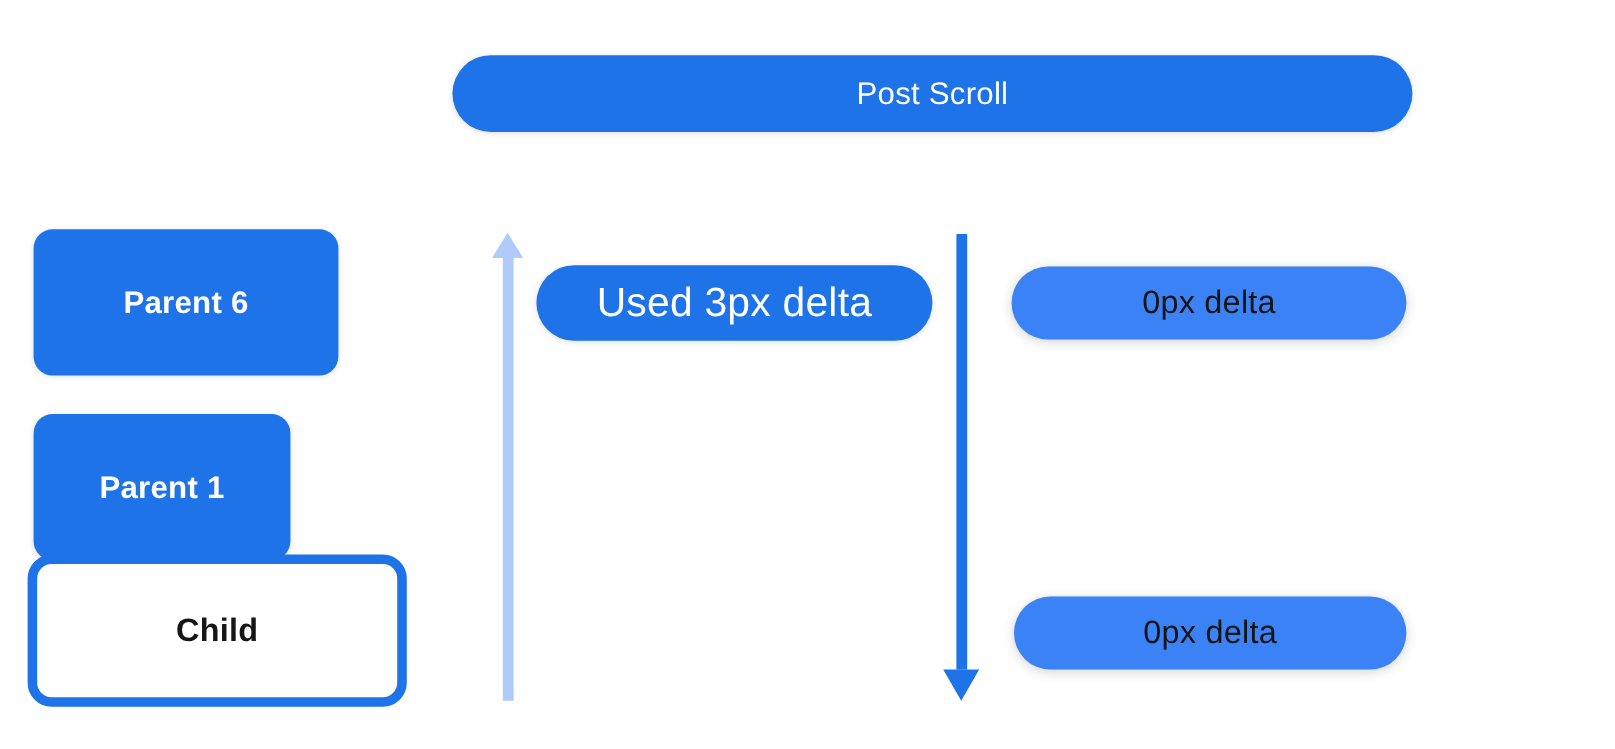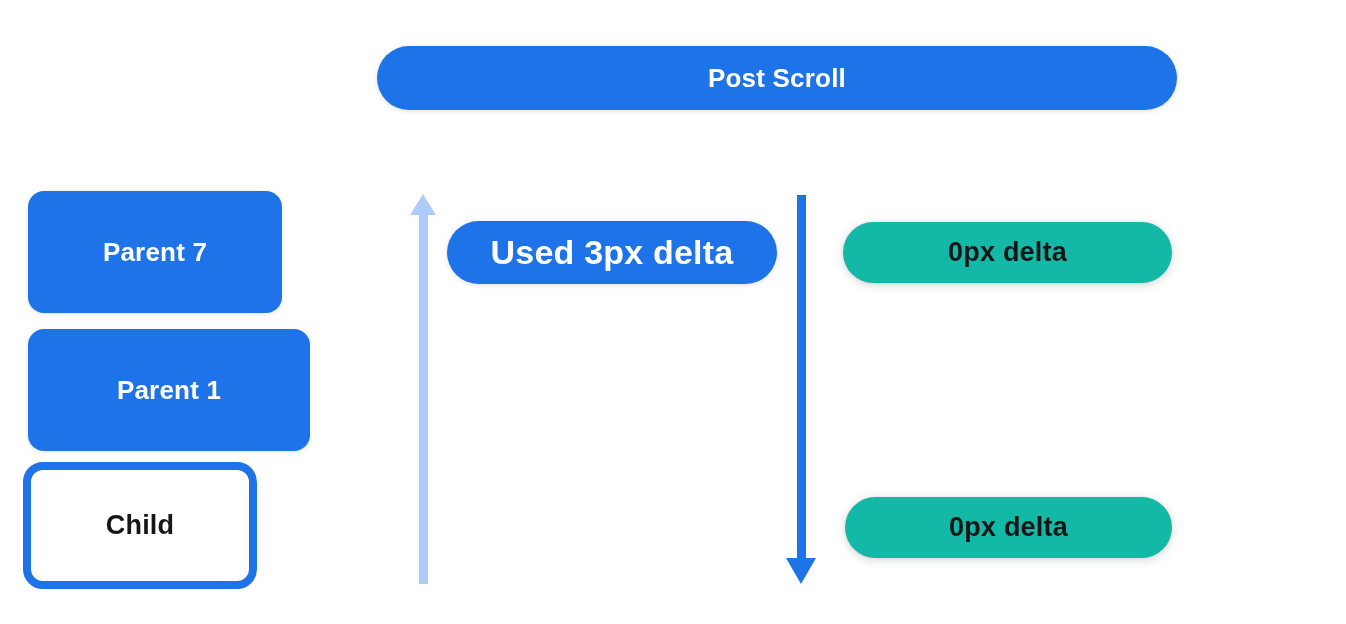--- a/index.html
+++ b/index.html
@@ -22,27 +22,27 @@
     align-items: center;
     justify-content: center;
     border-radius: 999px;
     box-sizing: border-box;
     letter-spacing: 0.2px;
     white-space: nowrap;
   }
   .pill.blue {
     background: #1e73e8;
     color: #ffffff;
-    font-weight: bold;
+    font-weight: normal;
     box-shadow: 0 1px 5px rgba(60,64,67,0.18);
   }
   .pill.white {
-    background: #14b8a6;
+    background: #3b82f6;
     color: #151515;
-    font-weight: bold;
+    font-weight: normal;
     box-shadow: 0 2px 10px rgba(60,64,67,0.22), 0 0 2px rgba(60,64,67,0.10);
   }
   .pill-title      { left: 377px; top:  46px; width: 800px; height: 64px; font-size: 26px; }
   .pill-used-delta { left: 447px; top: 221px; width: 330px; height: 63px; font-size: 34px; }
   .pill-no-delta   { left: 448px; top: 359px; width: 323px; height: 63px; font-size: 26px; }
   .pill-zero-top   { left: 843px; top: 222px; width: 329px; height: 61px; font-size: 27px; }
   .pill-zero-bot   { left: 845px; top: 497px; width: 327px; height: 61px; font-size: 27px; }
 
   
   .box {
@@ -63,22 +63,22 @@
   }
   .box.outlined {
     background: #ffffff;
     color: #161616;
     font-weight: bold;
     font-size: 27px;
     border: 8px solid #1e73e8;
     border-radius: 20px;
   }
   .box-parent2 { left: 28px; top: 191px; width: 254px; height: 122px; }
-  .box-parent1 { left: 28px; top: 329px; width: 282px; height: 122px; }
-  .box-child   { left: 23px; top: 462px; width: 234px; height: 127px; }
+  .box-parent1 { left: 28px; top: 345px; width: 214px; height: 122px; }
+  .box-child   { left: 23px; top: 462px; width: 316px; height: 127px; }
 
   
   .arrow {
     position: absolute;
     display: flex;
     flex-direction: column;
     align-items: center;
   }
   .arrow-up   { left: 410px; top: 194px; width: 26px; height: 390px; }
   .arrow-down { left: 786px; top: 195px; width: 30px; height: 389px; }
@@ -101,21 +101,21 @@
 </head>
 <body>
 
 <div class="canvas">
 
   <div class="pill blue pill-title">
     <span>Post Scroll</span>
   </div>
 
   <div class="box filled box-parent2">
-    <span>Parent 7</span>
+    <span>Parent 6</span>
   </div>
 
   <div class="box filled box-parent1">
     <span>Parent 1</span>
   </div>
 
   <div class="box outlined box-child">
     <span>Child</span>
   </div>
 

